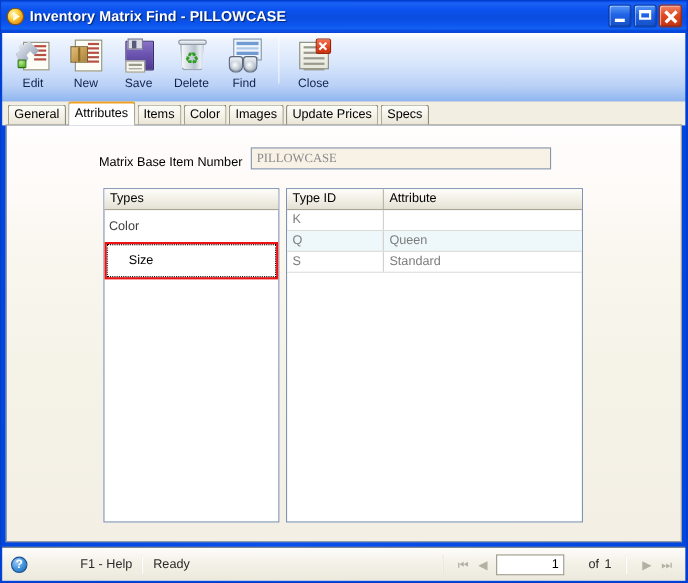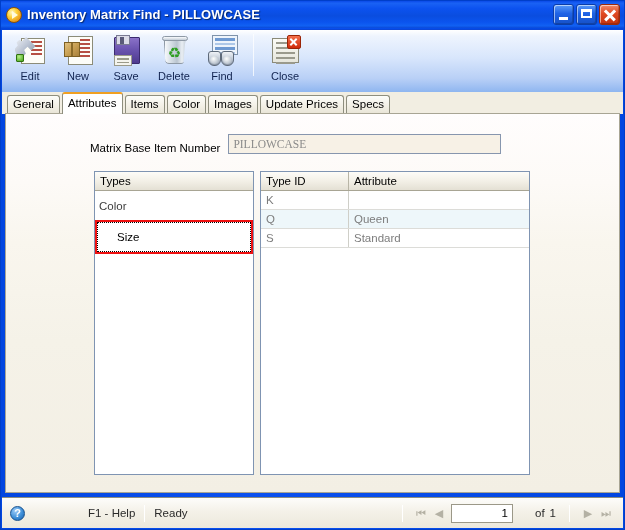--- a/index.html
+++ b/index.html
@@ -358,21 +358,21 @@
   }
   #help-ico {
     width: 15px; height: 15px; border-radius: 50%;
     background: radial-gradient(circle at 35% 30%, #9ecdf8 0%, #3e8fd8 55%, #1a5fa8 100%);
     border: 1px solid #17518f;
     color: #fff; font-size: 11px; font-weight: bold;
     display: flex; align-items: center; justify-content: center;
     margin-left: 8px; flex: 0 0 auto;
     font-family: "Liberation Sans", sans-serif;
   }
-  #help-txt { font-size: 11.5px; color: #2a2a2a; margin-left: 19px; padding-left: 44px; }
+  #help-txt { font-size: 11.5px; color: #2a2a2a; margin-left: 4px; padding-left: 44px; }
   .sb-sep { width: 1px; height: 17px; background: #b9b6a8; margin: 0 9px; border-right: 1px solid #ffffff; }
   #ready-txt { font-size: 11.5px; color: #2a2a2a; }
   #nav { margin-left: auto; display: flex; align-items: center; margin-right: 8px; }
   .nav-btn {
     width: 18px; height: 18px;
     display: flex; align-items: center; justify-content: center;
     color: #b4b1a4; font-size: 11px;
     font-family: "DejaVu Sans", sans-serif;
     cursor: default;
   }

